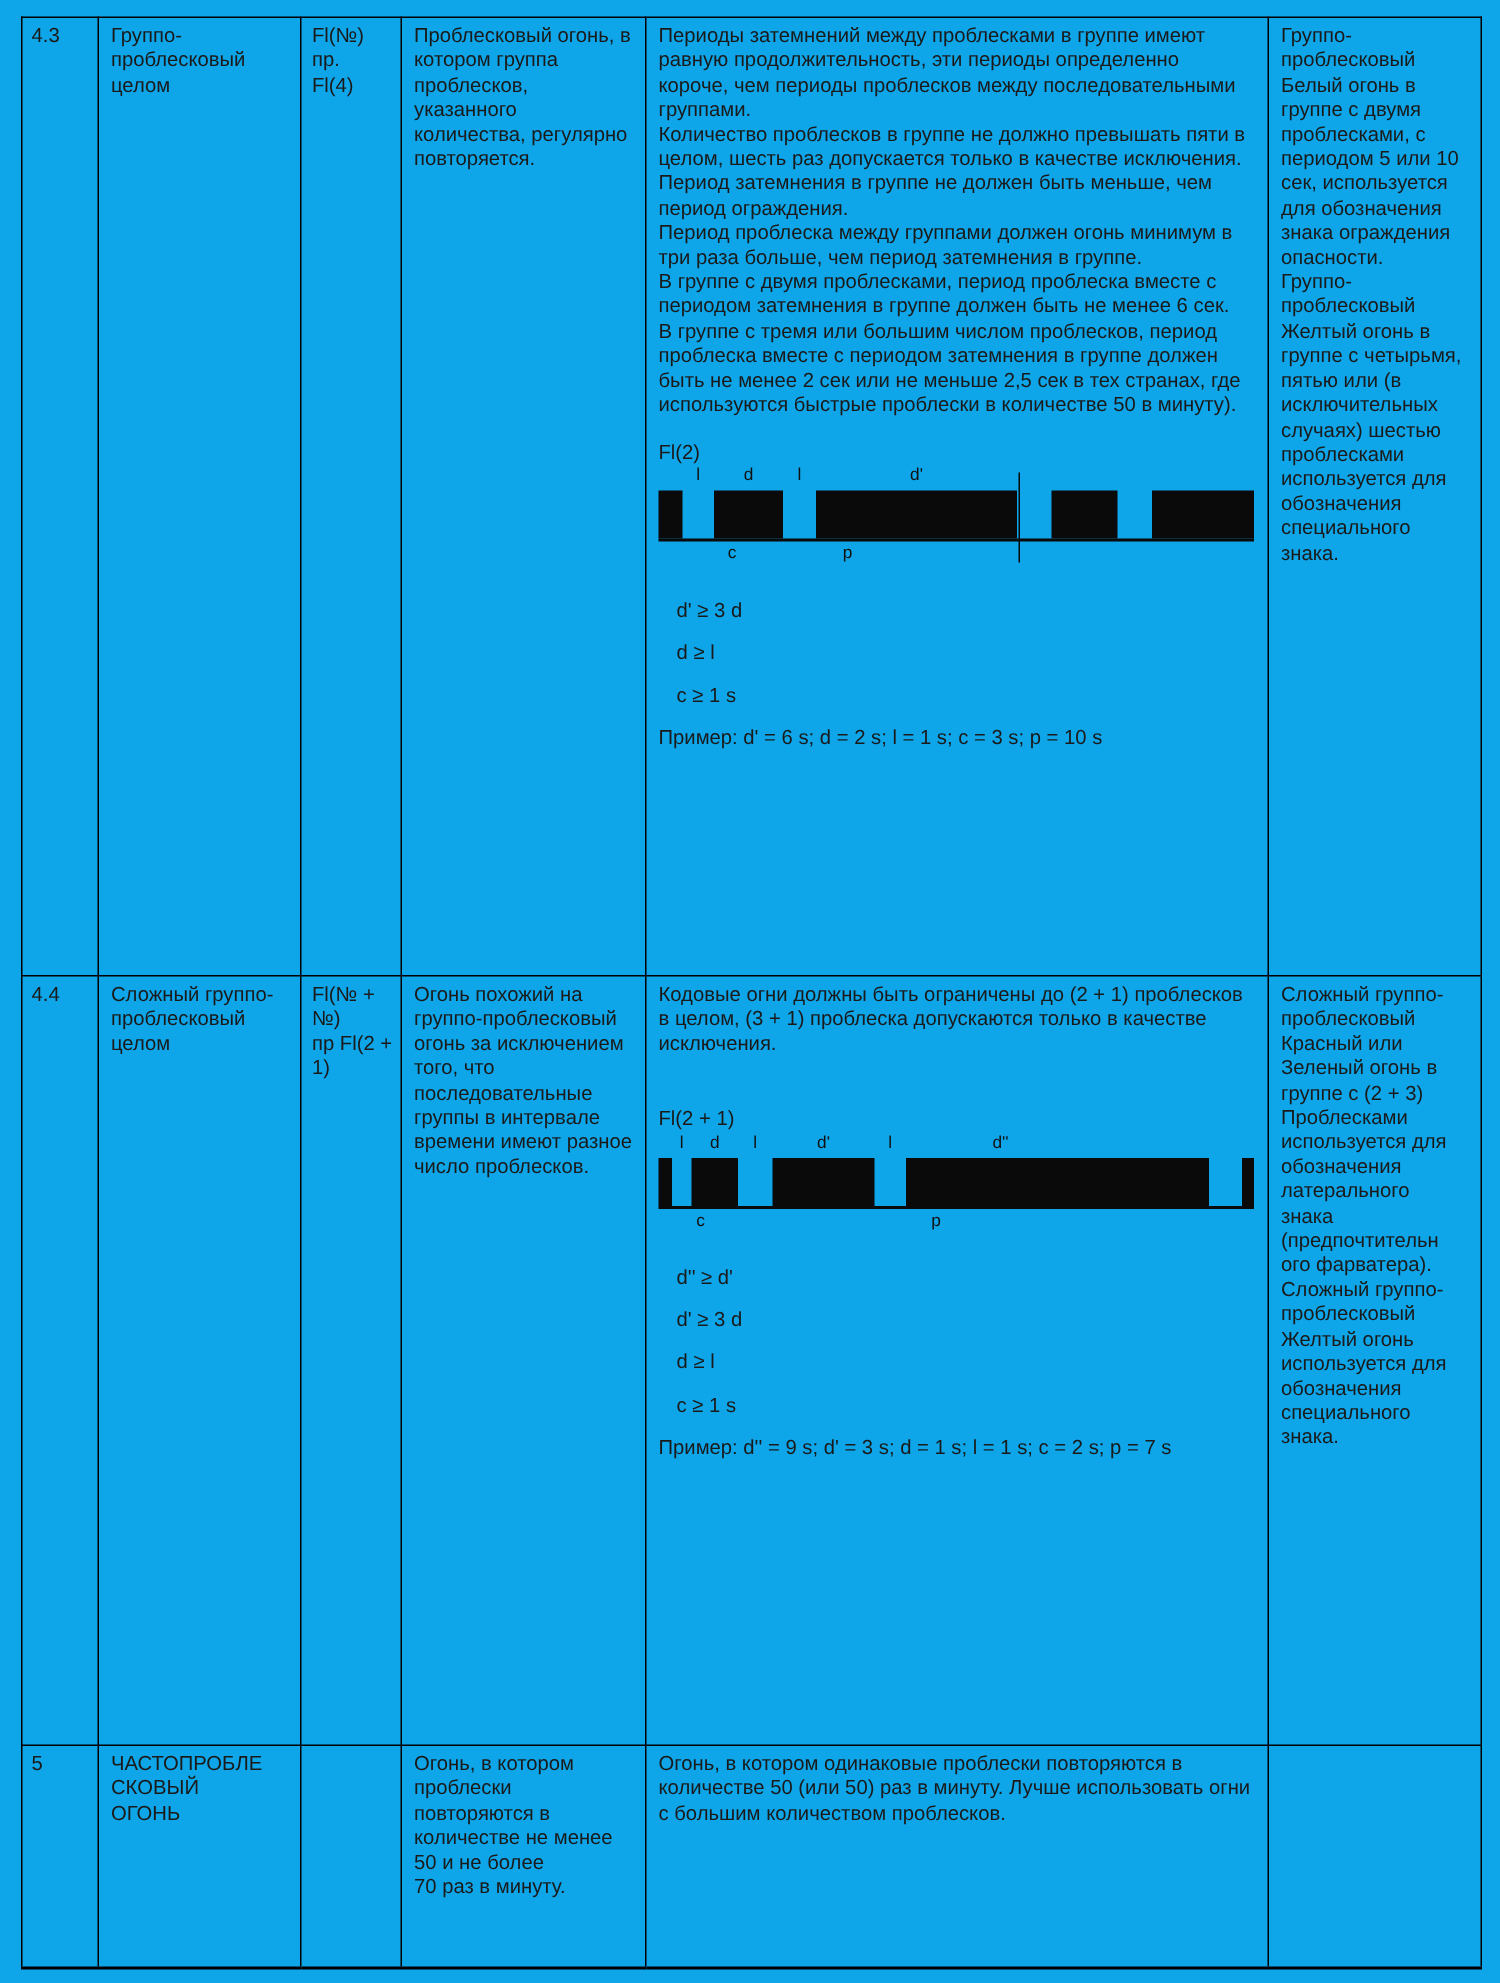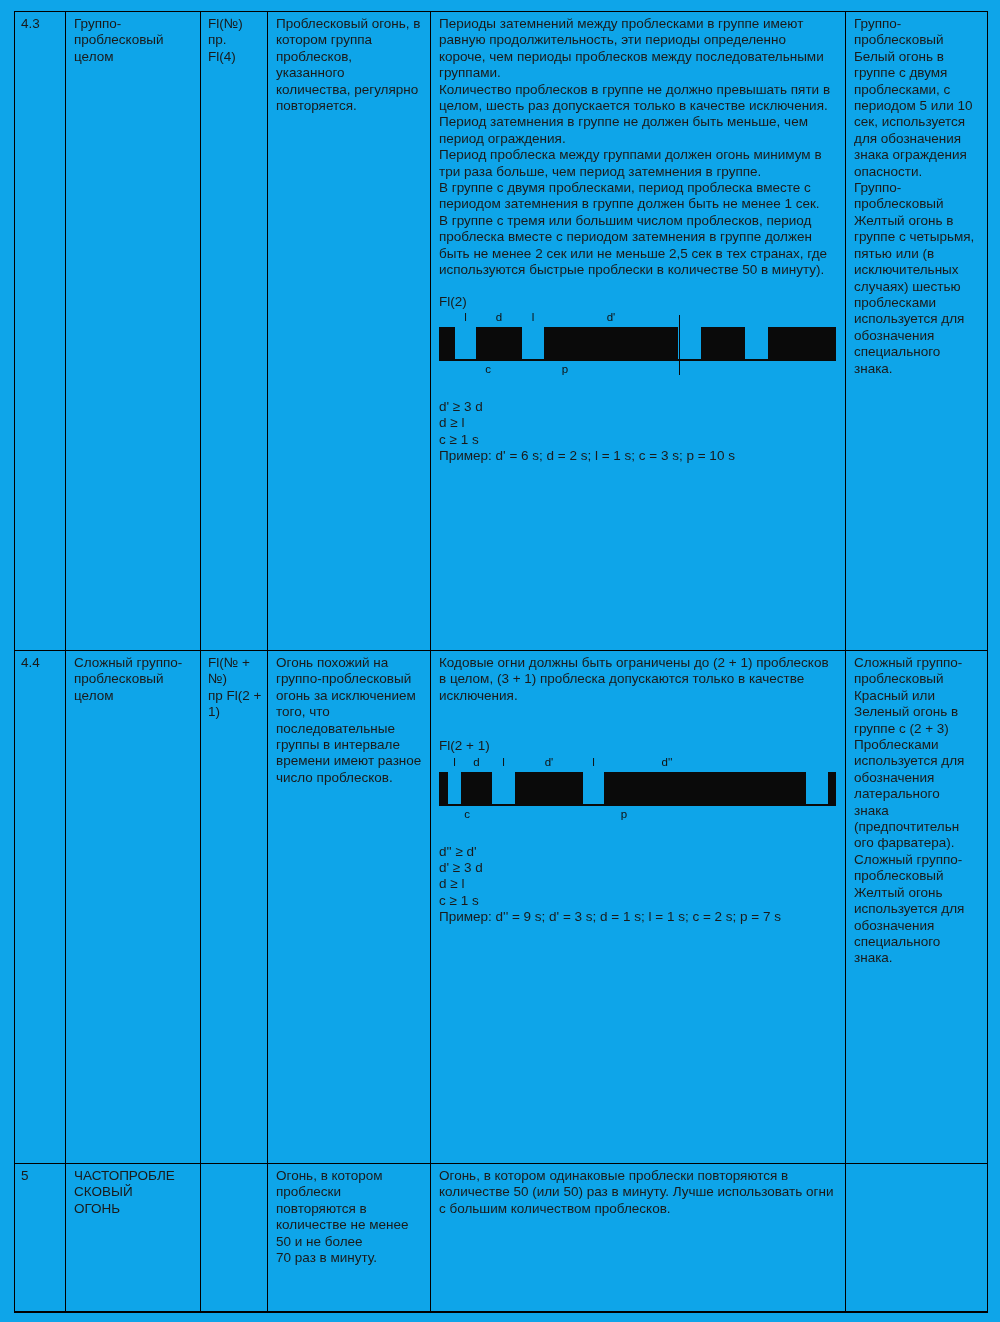--- a/index.html
+++ b/index.html
@@ -45,21 +45,21 @@
     position:absolute; top:-2px; transform:translateX(-50%);
     font-size:11.5px; line-height:13px; color:#111;
   }
   .seg-botlabel {
     position:absolute; top:50px; transform:translateX(-50%);
     font-size:11.5px; line-height:13px; color:#111;
   }
   .period-separator { position:absolute; top:2px; width:1px; height:60px; background:#0a0a0a; }
 
   .formulas { margin-top:18px; }
-  .formulas div { margin:0; }
+  .formulas div { margin:12px; }
   .example { margin-top:12px; }
 </style>
 </head>
 <body>
 
 <div class="page">
   <table class="doc-table">
     <colgroup>
       <col style="width:51px">
       <col style="width:135px">
@@ -75,21 +75,21 @@
         <td class="c-name">Группо-проблесковый целом</td>
         <td class="c-abbr">Fl(№)
 пр.
 Fl(4)</td>
         <td class="c-def">Проблесковый огонь, в котором группа проблесков, указанного количества, регулярно повторяется.</td>
         <td class="c-desc">
           <p>Периоды затемнений между проблесками в группе имеют равную продолжительность, эти периоды определенно короче, чем периоды проблесков между последовательными группами.</p>
           <p>Количество проблесков в группе не должно превышать пяти в целом, шесть раз допускается только в качестве исключения.</p>
           <p>Период затемнения в группе не должен быть меньше, чем период ограждения.</p>
           <p>Период проблеска между группами должен огонь минимум в три раза больше, чем период затемнения в группе.</p>
-          <p>В группе с двумя проблесками, период проблеска вместе с периодом затемнения в группе должен быть не менее 1 сек.</p>
+          <p>В группе с двумя проблесками, период проблеска вместе с периодом затемнения в группе должен быть не менее 6 сек.</p>
           <p>В группе с тремя или большим числом проблесков, период проблеска вместе с периодом затемнения в группе должен быть не менее 2 сек или не меньше 2,5 сек в тех странах, где используются быстрые проблески в количестве 50 в минуту).</p>
           <div class="code-label">Fl(2)</div>
           <div class="timing-diagram">
               <div class="seg-dark" style="left: 0px; width: 16px;"></div>
               <div class="seg-toplabel" style="left: 26.5px;">l</div>
               <div class="seg-dark" style="left: 37px; width: 46px;"></div>
               <div class="seg-toplabel" style="left: 60px;">d</div>
               <div class="seg-toplabel" style="left: 94px;">l</div>
               <div class="seg-dark" style="left: 105px; width: 134px;"></div>
               <div class="seg-toplabel" style="left: 172px;">d'</div>

